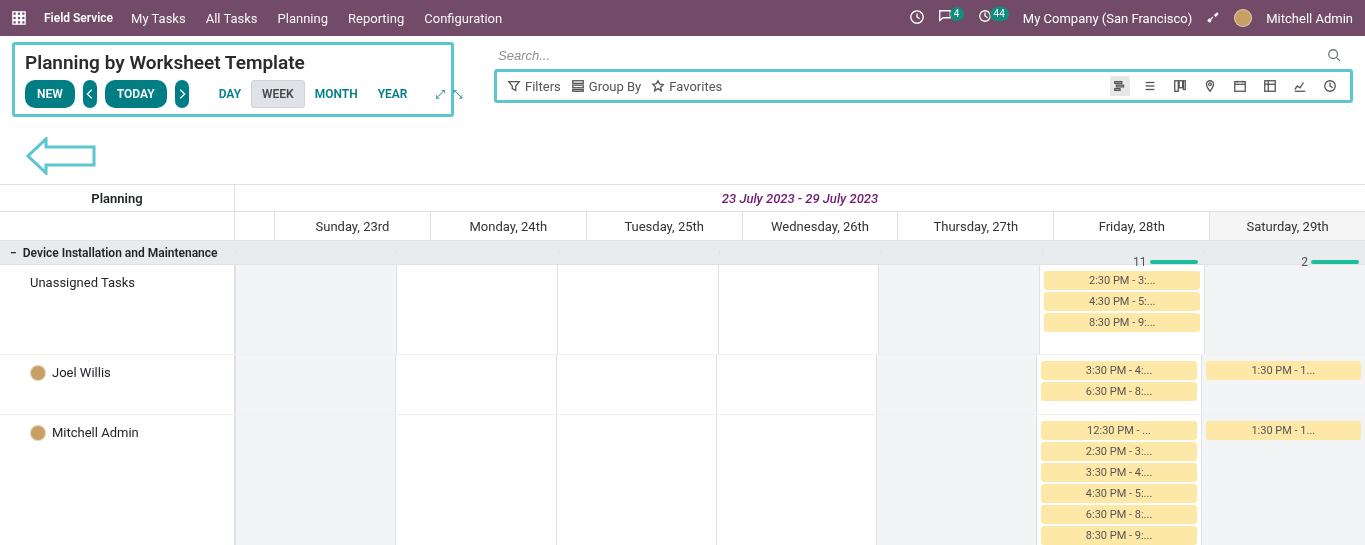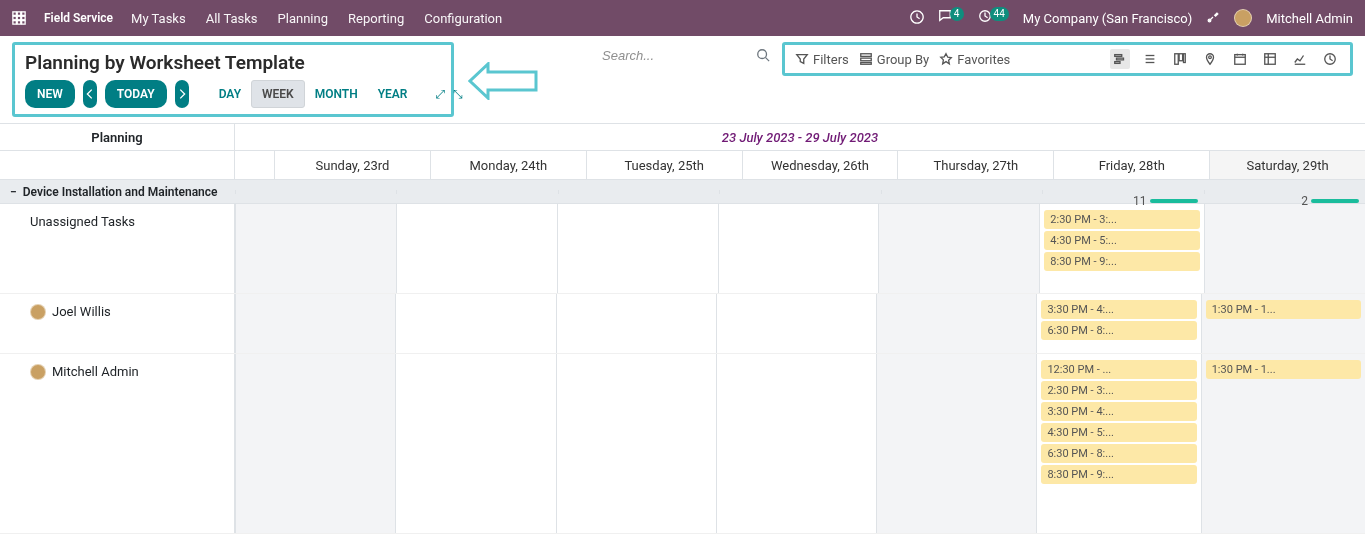--- a/index.html
+++ b/index.html
@@ -30,21 +30,21 @@
 .pill { padding: 0 10px; height:28px; display:flex;align-items:center; font-size:12px; font-weight:600; color:#017e84; cursor:pointer; border-radius:3px;}
 .pill.active { background:#dfe3e8; color:#4a4a4a; border:1px solid #d0d4d8;}
 .expand-icons { display:flex; gap:8px; margin-left:10px;}
 .expand-icons span { font-size:12px; cursor:pointer; color:#017e84;}
 
 
 .arrow-box { margin-left:14px; margin-top:20px; }
 .arrow-box svg { width:70px; height:38px; }
 
 
-.search-wrap { flex:1; margin-left:60px; display:flex; flex-direction:row; align-items:stretch; }
+.search-wrap { flex:1; margin-left:40px; display:flex; flex-direction:column; align-items:stretch; }
 .search-input { border:none; outline:none; font-size:13px; padding:6px 4px; color:#555; width:100%; }
 .search-input::placeholder { color:#8f8f8f; font-style:italic;}
 .search-icon-right { position:absolute; right:12px; top:6px; color:#6c757d;}
 .search-box-wrap { position:relative; }
 .filters-box { border: 3px solid #5ac6d0; border-radius:3px; display:flex; align-items:center; justify-content:space-between; padding:4px 10px; flex:1; margin-left:0;}
 .filter-buttons { display:flex; gap:10px; }
 .filter-btn { display:flex; align-items:center; gap:4px; font-size:13px; color:#555; cursor:pointer;}
 .view-buttons { display:flex; gap:10px;}
 .view-btn { width:20px; height:20px; display:flex;align-items:center;justify-content:center; cursor:pointer; color:#555; font-size:12px;}
 .view-btn.active { background:#e7e7e7; border-radius:2px;}
@@ -66,21 +66,21 @@
 .group-row { height:24px; background:#e9ecef; border-bottom:1px solid #dee2e6; display:flex; align-items:center;}
 .group-side { width:235px; padding-left:10px; display:flex; align-items:center; gap:6px; font-weight:600; font-size:12px;}
 .group-cols { flex:1; display:flex; }
 .group-cols > div { flex:1; border-left:1px solid #dee2e6; position:relative; padding:2px 4px;}
 .mini-stat { position:absolute; right:6px; top:4px; font-size:12px; color:#555; display:flex; align-items:center; gap:3px;text-align:right;}
 .mini-bar { width:48px; height:4px; background:#1abc9c; border-radius:2px; display:inline-block;}
 
 
 .res-row { display:flex; border-bottom:1px solid #f0f0f0;}
 .res-side { width:235px; padding:10px 4px 4px 30px; display:flex; align-items:flex-start; gap:6px; font-size:13px; border-right:1px solid #dee2e6;}
-.res-cols { flex:1; display:flex;}
+.res-cols { flex:1; display:flex;text-align:center;}
 .res-cols > div { flex:1; border-left:1px solid #dee2e6; background:#f3f4f6; padding:4px 2px; min-height:30px;}
 .res-cols > div.off1 { background:#fff;}
 .task { background:#fde8a7; border-radius:3px; font-size:11px; padding:3px 6px; margin:2px 0; color:#555; white-space:nowrap; overflow:hidden; text-overflow:ellipsis; cursor:pointer;}
 .res-cols .half-cell { display:flex;}
 .res-cols .half-cell > div { flex:1;}
 
 svg.ico { width:14px;height:14px; }
 svg.ico.wh { fill:#fff; stroke:#fff;}
 svg.ico path, svg.ico line, svg.ico rect, svg.ico polyline, svg.ico circle { stroke:currentColor; stroke-width:1.5; fill:none;}
 </style>
@@ -127,21 +127,21 @@
           <path d="M3 13l5-5M13 3l-3 3 1 1 3-3"></path>
           <circle cx="4" cy="12" r="1.5"></circle>
         </svg></span>
     <span class="avatar"></span>
     <span>Mitchell Admin</span>
   </div>
 </div>
 
 <div class="control-panel">
   <div class="cp-row1">
-    <div style="display:flex;">
+    <div style="display:flex;flex-direction:column;">
       <div class="cp-left-box">
         <div class="page-title">Planning by Worksheet Template</div>
         <div class="btn-row">
           <div class="btn primary">NEW</div>
           <div class="btn primary icon">
               <svg class="ico wh" viewBox="0 0 16 16">
                 <polyline points="10,3 5,8 10,13"></polyline>
               </svg>
             </div>
           <div class="btn primary">TODAY</div>

